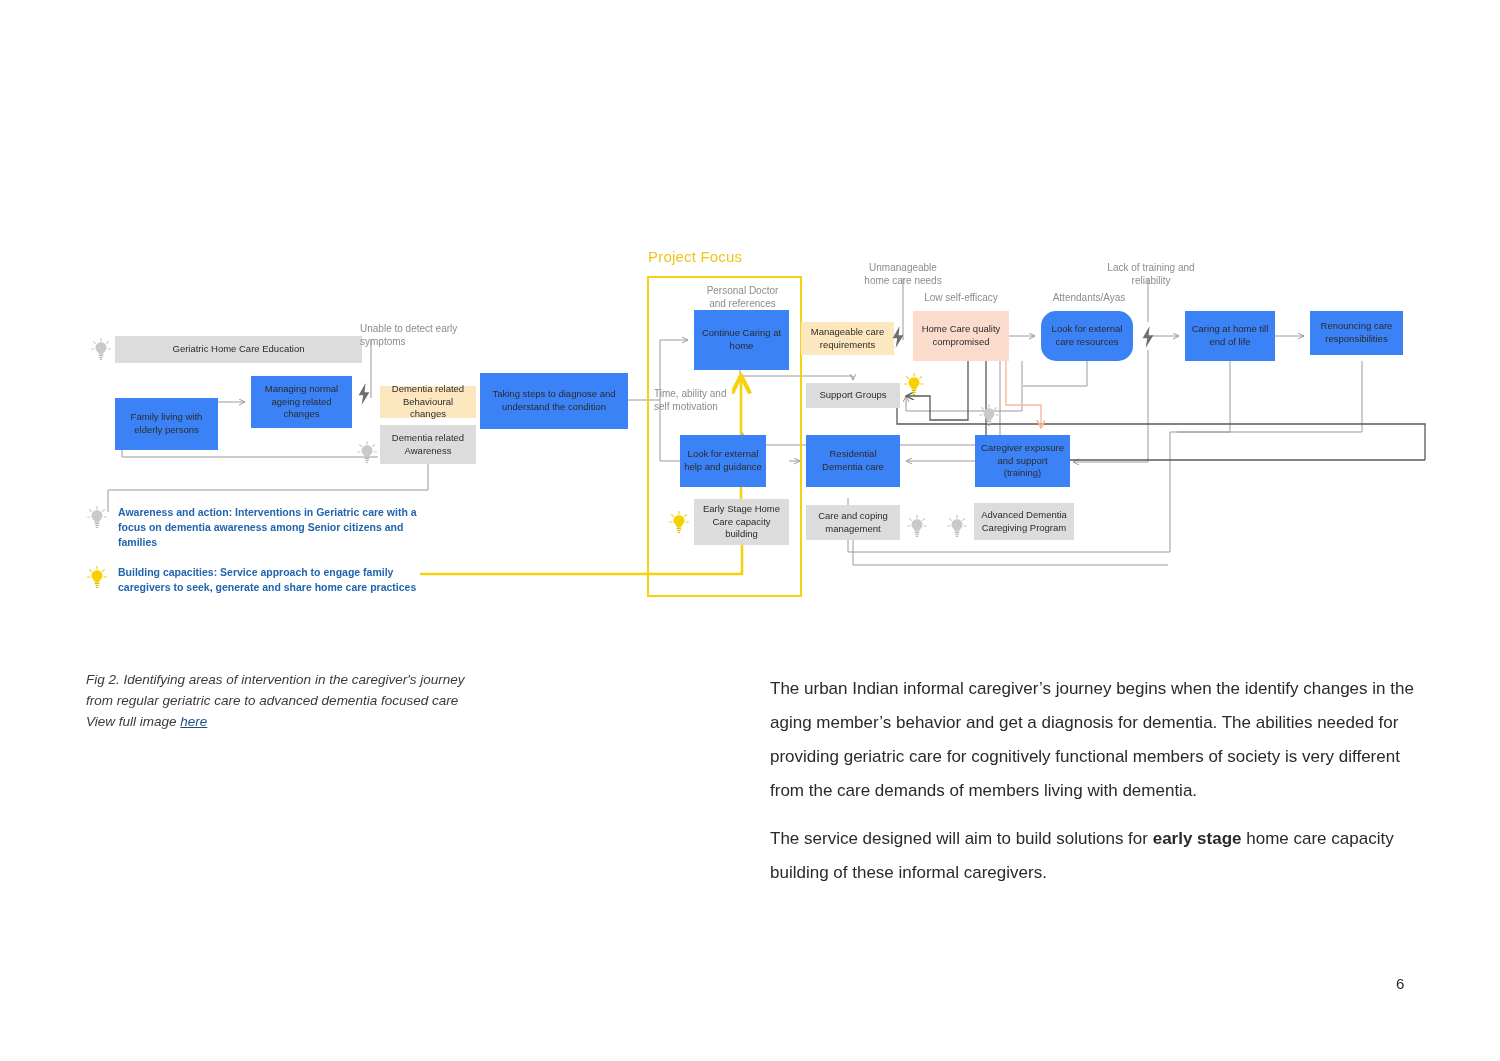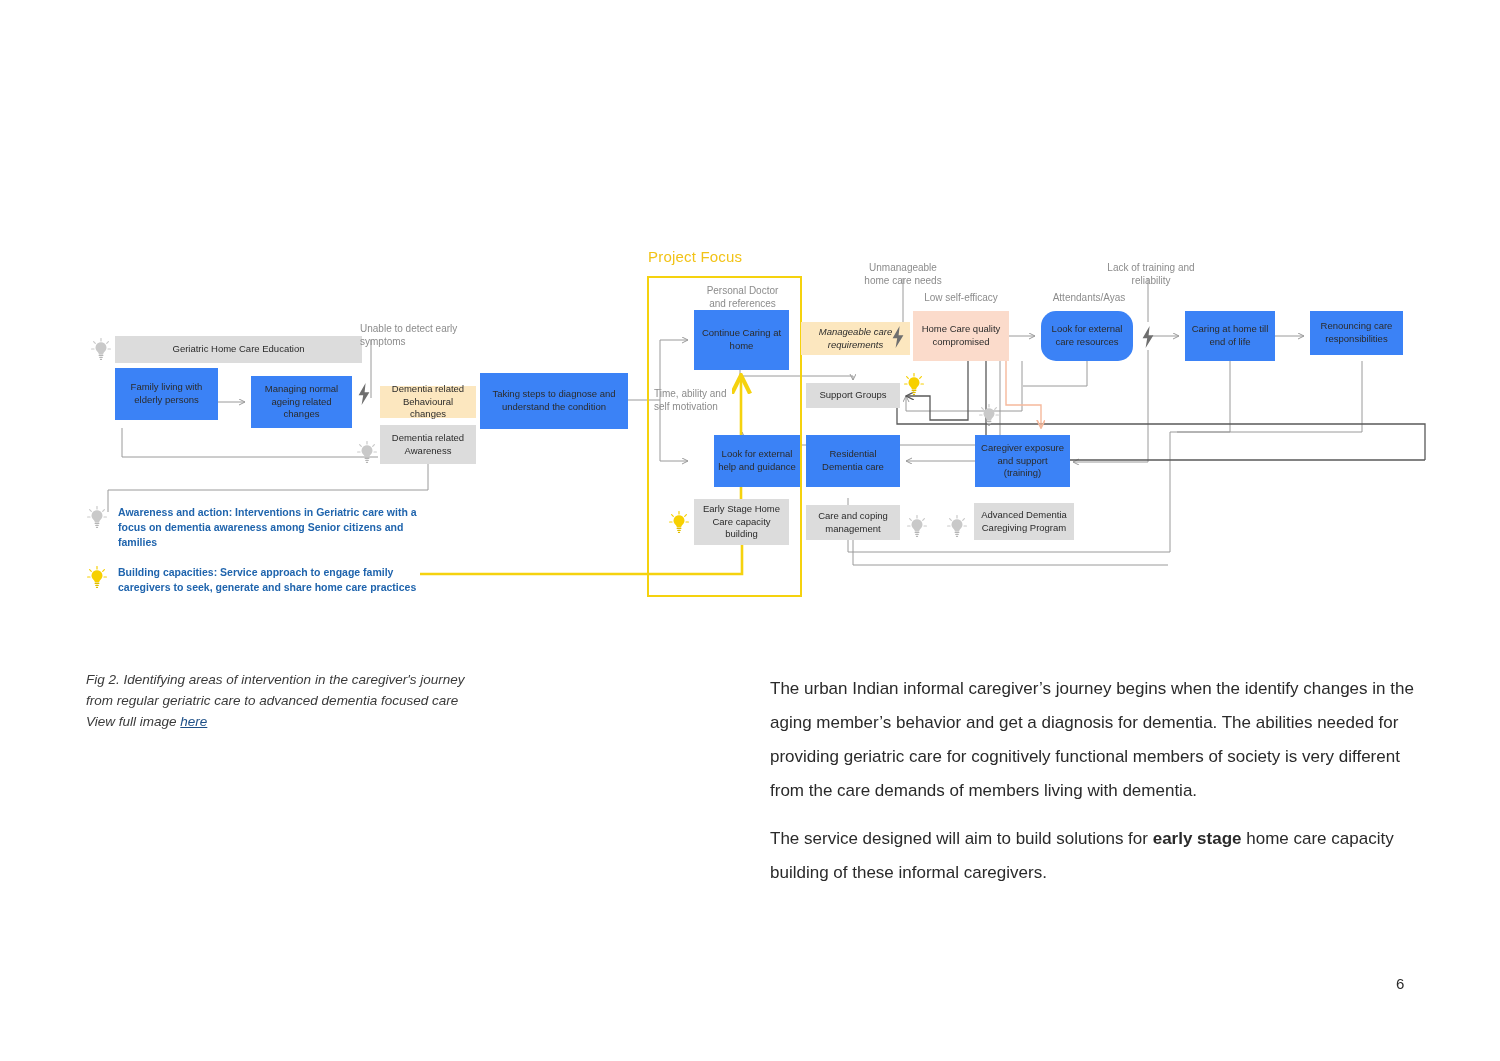--- a/index.html
+++ b/index.html
@@ -241,57 +241,57 @@
     </g>
   </svg>
 
   <div class="project-focus-title">Project Focus</div>
   <div class="focus-frame"></div>
 
   <div id="nodes-layer">
       <div class="node grey" style="left: 115px; top: 336px; width: 247px; height: 27px;">
         <span>Geriatric Home Care Education</span>
       </div>
-      <div class="node blue" style="left: 115px; top: 368px; width: 103px; height: 52px;">
+      <div class="node blue" style="left: 115px; top: 398px; width: 103px; height: 52px;">
         <span>Family living with elderly persons</span>
       </div>
       <div class="node blue" style="left: 251px; top: 376px; width: 101px; height: 52px;">
         <span>Managing normal ageing related changes</span>
       </div>
       <div class="node cream" style="left: 380px; top: 386px; width: 96px; height: 32px;">
         <span>Dementia related Behavioural changes</span>
       </div>
       <div class="node grey" style="left: 380px; top: 425px; width: 96px; height: 39px;">
         <span>Dementia related Awareness</span>
       </div>
       <div class="node blue" style="left: 480px; top: 373px; width: 148px; height: 56px;">
         <span>Taking steps to diagnose and understand the condition</span>
       </div>
       <div class="node blue" style="left: 694px; top: 310px; width: 95px; height: 60px;">
         <span>Continue Caring at home</span>
       </div>
-      <div class="node cream" style="left: 801px; top: 322px; width: 109px; height: 33px; font-style: italic;">
+      <div class="node cream" style="left: 801px; top: 322px; width: 93px; height: 33px;">
         <span>Manageable care requirements</span>
       </div>
       <div class="node peach" style="left: 913px; top: 311px; width: 96px; height: 50px;">
         <span>Home Care quality compromised</span>
       </div>
       <div class="node blue" style="left: 1041px; top: 311px; width: 92px; height: 50px; border-radius: 15px;">
         <span>Look for external care resources</span>
       </div>
       <div class="node blue" style="left: 1185px; top: 311px; width: 90px; height: 50px;">
         <span>Caring at home till end of life</span>
       </div>
       <div class="node blue" style="left: 1310px; top: 311px; width: 93px; height: 44px;">
         <span>Renouncing care responsibilities</span>
       </div>
       <div class="node grey" style="left: 806px; top: 383px; width: 94px; height: 25px;">
         <span>Support Groups</span>
       </div>
-      <div class="node blue" style="left: 714px; top: 435px; width: 86px; height: 52px;">
+      <div class="node blue" style="left: 680px; top: 435px; width: 86px; height: 52px;">
         <span>Look for external help and guidance</span>
       </div>
       <div class="node blue" style="left: 806px; top: 435px; width: 94px; height: 52px;">
         <span>Residential Dementia care</span>
       </div>
       <div class="node blue" style="left: 975px; top: 435px; width: 95px; height: 52px;">
         <span>Caregiver exposure and support (training)</span>
       </div>
       <div class="node grey" style="left: 694px; top: 499px; width: 95px; height: 46px;">
         <span>Early Stage Home Care capacity building</span>

